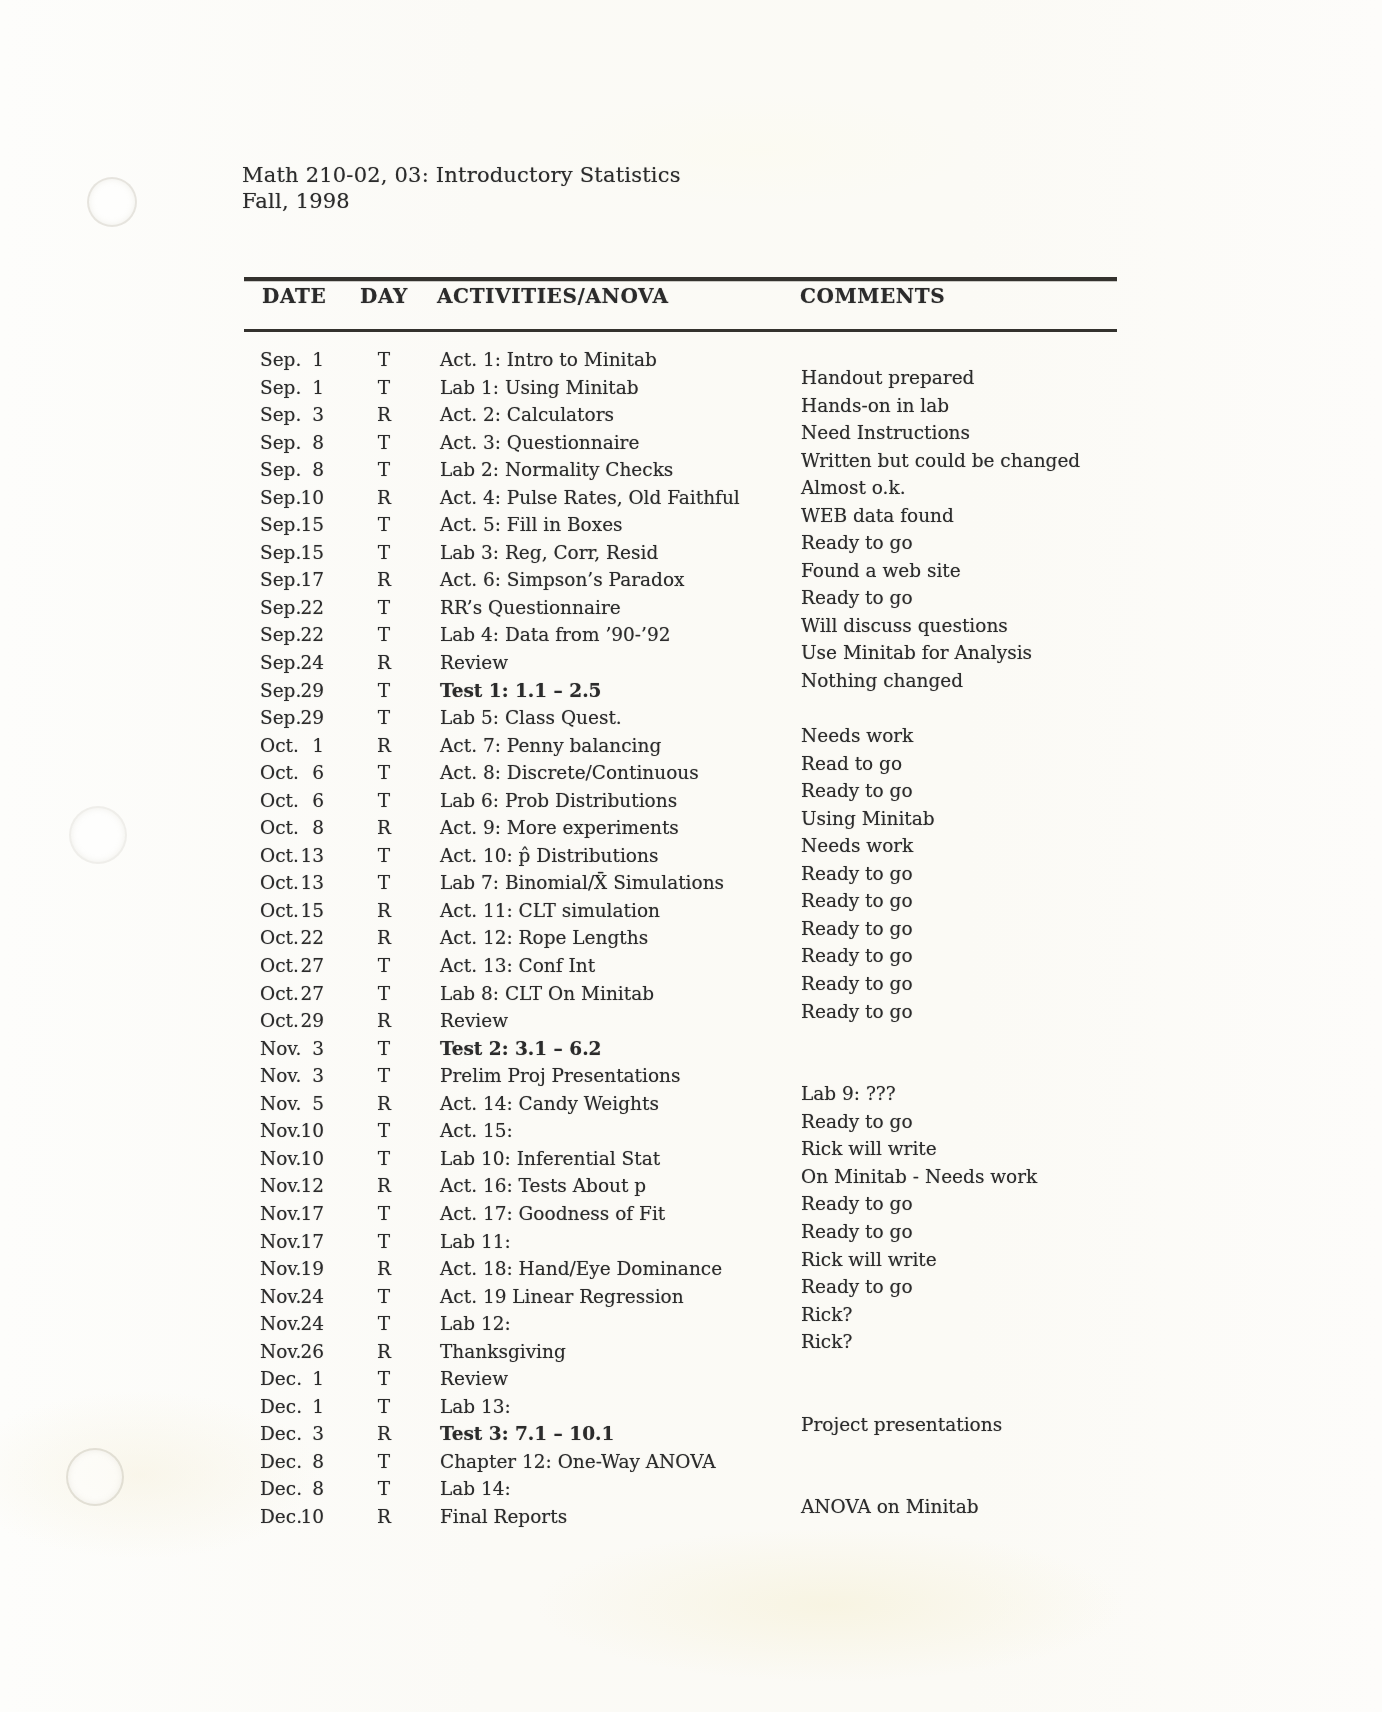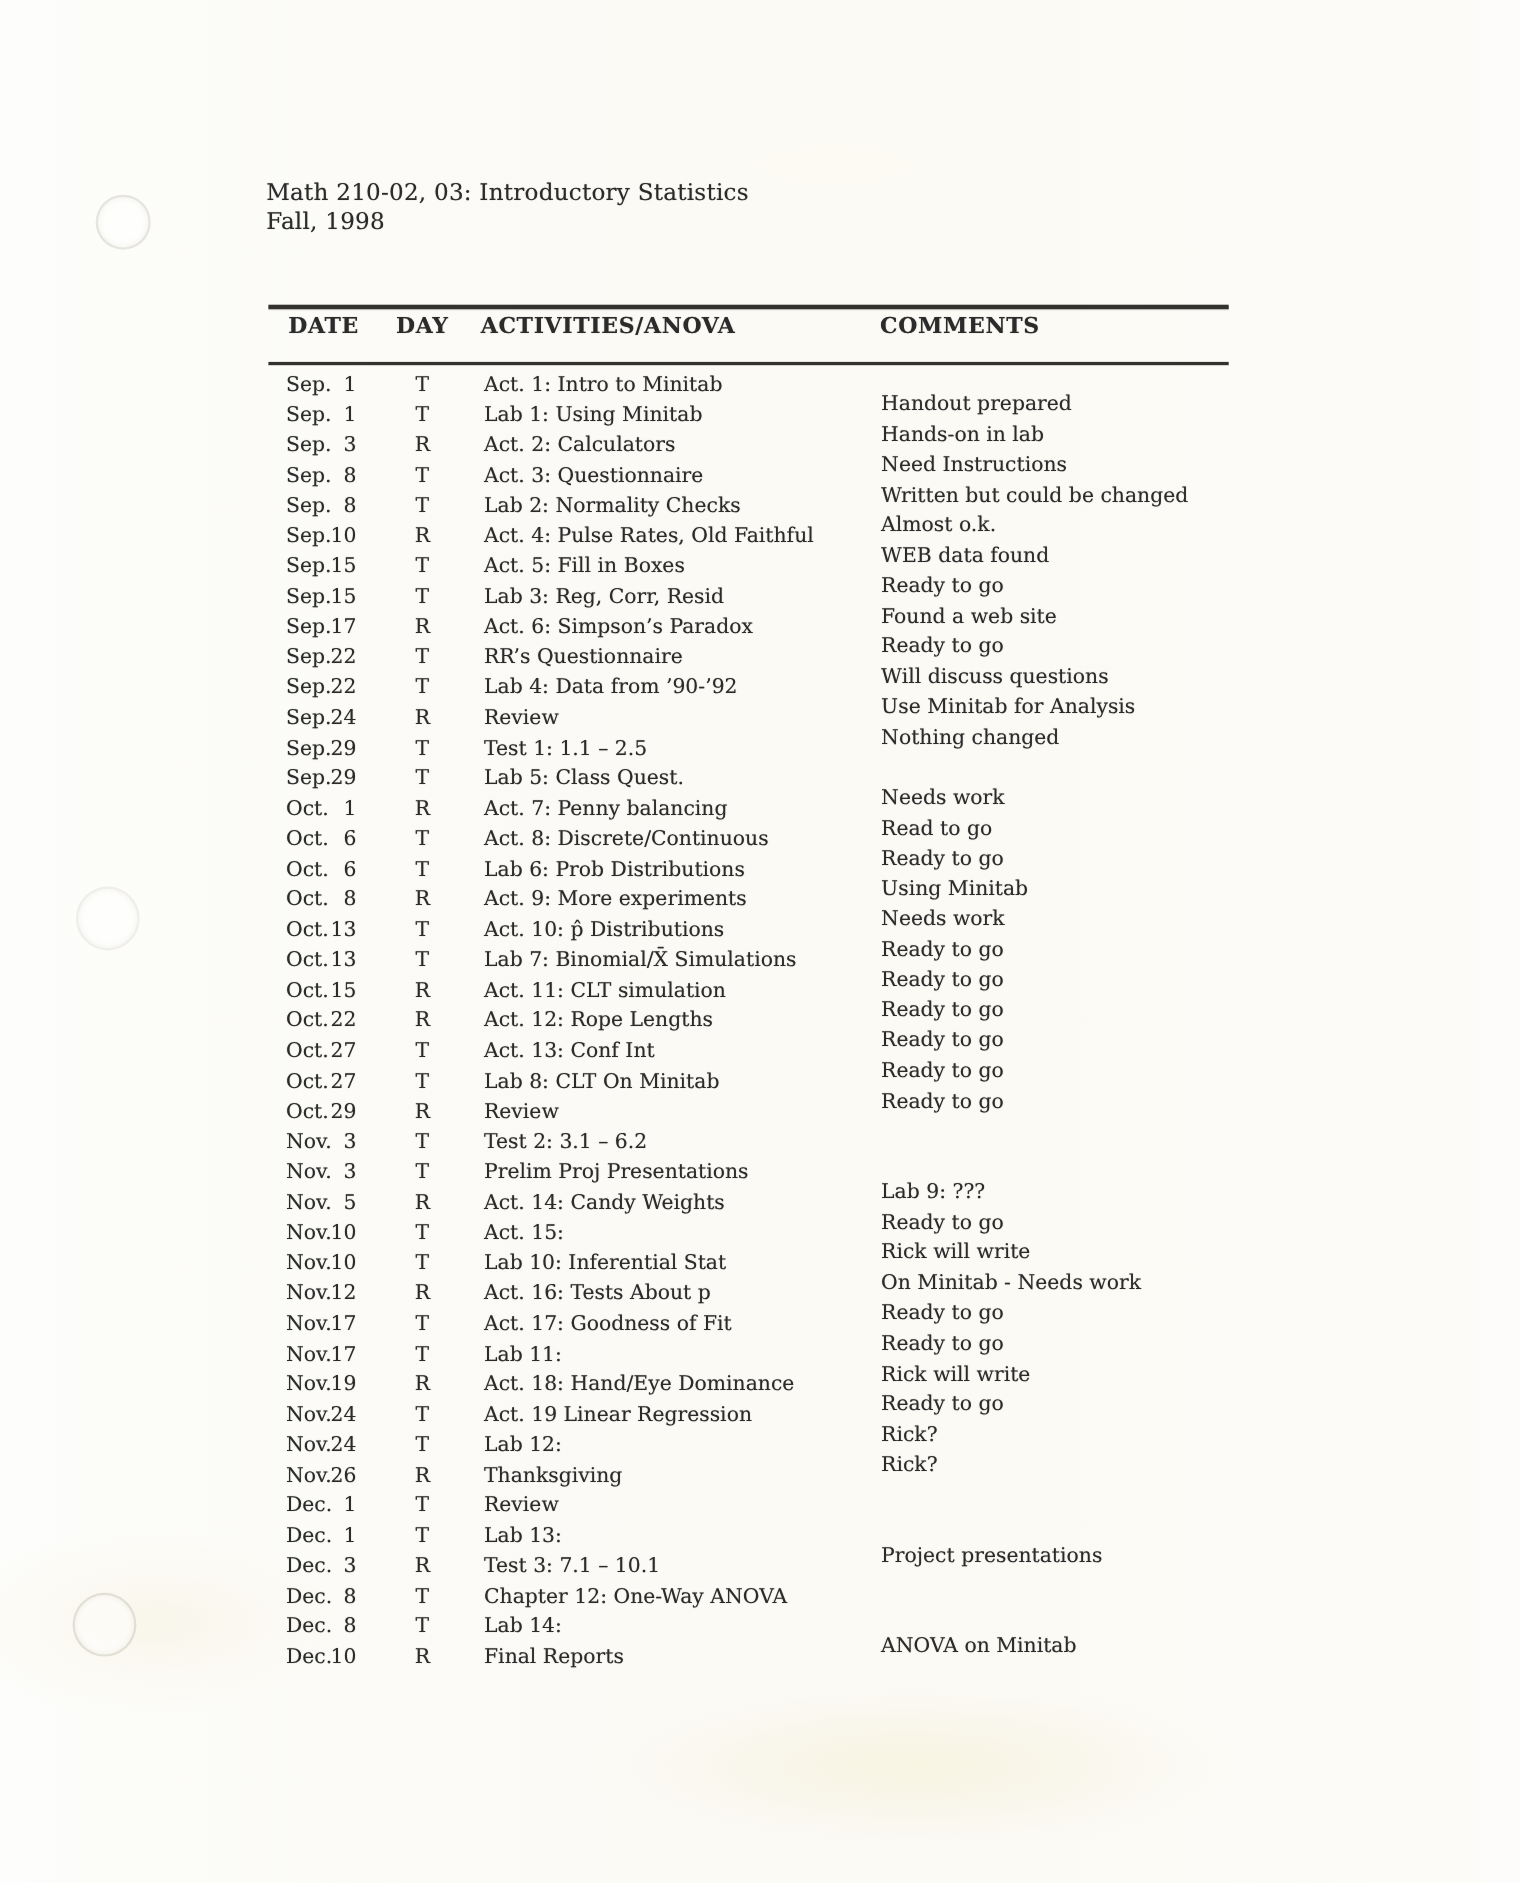--- a/index.html
+++ b/index.html
@@ -36,29 +36,29 @@
     position:absolute; top:0; height:30px; line-height:30px;
     font-weight:bold; font-size:20px; letter-spacing:0.6px;
     white-space:nowrap;
   }
   .h-date { left:18px; }
   .h-day { left:116px; }
   .h-topics { left:193px; }
   .h-comments { left:556px; }
   .rule-mid { height:3px; background:#34322e; }
 
-  .rows { padding-top:4px; }
+  .rows { padding-top:14px; }
   .row { position:relative; height:27.55px; font-size:18.5px; line-height:27.55px; }
   .cell { position:absolute; top:0; white-space:nowrap; }
   .c-month { left:16px; }
   .c-daynum { left:42px; width:38px; text-align:right; }
   .c-weekday { left:122px; width:36px; text-align:center; }
   .c-activity { left:196px; }
   .c-comment { left:557px;margin-top:18px; }
-  .bold { font-weight:normal; }
+  .bold { font-weight:bold; }
 
   .punch {
     position:absolute; border-radius:50%;
     border:2px solid rgba(176,170,152,0.30);
     box-shadow:inset 0 0 6px rgba(200,195,180,0.25);
     background:rgba(255,255,255,0.5);
   }
   .punch1 { left:87px;  top:177px;  width:46px; height:46px; }
   .punch2 { left:69px;  top:806px;  width:54px; height:54px; border-color:rgba(188,183,168,0.22); }
   .punch3 { left:66px;  top:1448px; width:54px; height:54px; border-color:rgba(176,168,145,0.35); }

